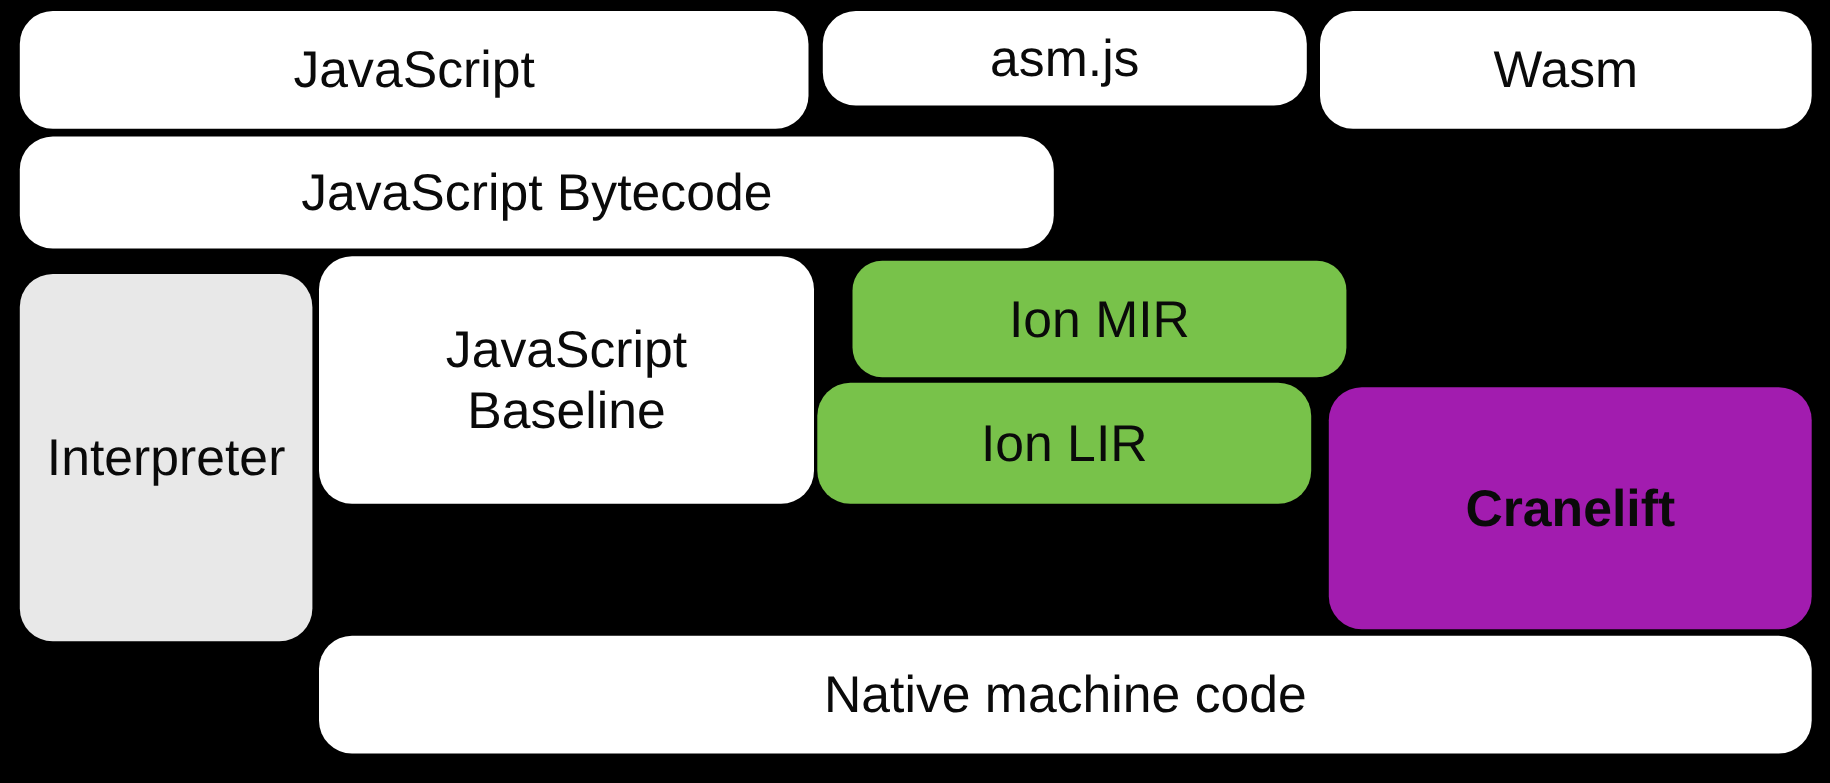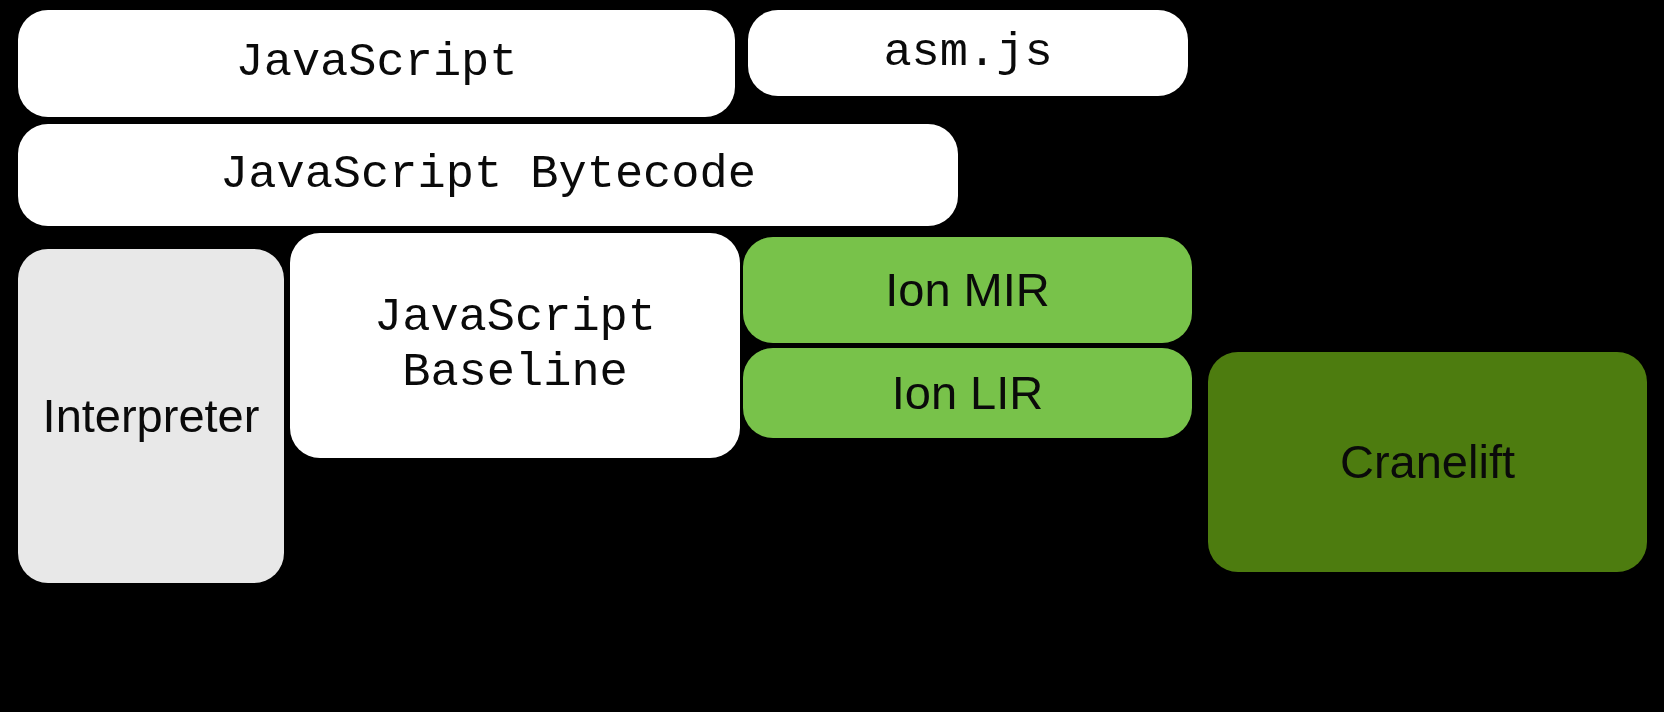--- a/index.html
+++ b/index.html
@@ -23,52 +23,55 @@
     justify-content: center;
     box-sizing: border-box;
   }
   .box span {
     font-size: 47px;
     line-height: 1.15;
     color: #0a0a0a;
     text-align: center;
     white-space: pre-line;
   }
-  .fill-white { background: #ffffff; font-family: Liberation Mono, monospace; }
+  .fill-white { background: #ffffff; }
   .fill-gray  { background: #e8e8e8; }
   .fill-green { background: #78c24a; }
-  .fill-pink  { background: #4d7c0f; }
+  .fill-pink  { background: #a21caf; font-weight: bold; }
 
   
   .b-javascript   { left: 18px;   top: 10px;  width: 717px;  height: 107px; }
   .b-asmjs        { left: 748px;  top: 10px;  width: 440px;  height: 86px; }
   .b-wasm         { left: 1200px; top: 10px;  width: 447px;  height: 107px; }
   .b-bytecode     { left: 18px;   top: 124px; width: 940px;  height: 102px; }
   .b-baldrmonkey  { left: 972px;  top: 124px; width: 448px;  height: 102px; }
   .b-interpreter  { left: 18px;   top: 234px; width: 266px;  height: 334px; margin-top: 15px; }
   .b-baseline     { left: 290px;  top: 233px; width: 450px;  height: 225px; }
-  .b-ionmir       { left: 743px;  top: 237px; width: 449px;  height: 106px; }
-  .b-ionlir       { left: 743px;  top: 348px; width: 449px;  height: 90px; }
+  .b-ionmir       { left: 775px;  top: 237px; width: 449px;  height: 106px; border-radius: 27px; }
+  .b-ionlir       { left: 743px;  top: 348px; width: 449px;  height: 110px; }
   .b-cranelift    { left: 1208px; top: 352px; width: 439px;  height: 220px; }
   .b-macroasm     { left: 290px;  top: 463px; width: 898px;  height: 102px; }
   .b-native       { left: 290px;  top: 578px; width: 1357px; height: 107px; }
 </style>
 </head>
 <body>
 
 <div class="stage">
 
   <div class="box fill-white b-javascript">
     <span>JavaScript</span>
   </div>
 
   <div class="box fill-white b-asmjs">
     <span>asm.js</span>
   </div>
 
+  <div class="box fill-white b-wasm">
+    <span>Wasm</span>
+  </div>
 
   <div class="box fill-white b-bytecode">
     <span>JavaScript Bytecode</span>
   </div>
 
 
   <div class="box fill-gray b-interpreter">
     <span>Interpreter</span>
   </div>
 
@@ -83,14 +86,17 @@
 
   <div class="box fill-green b-ionlir">
     <span>Ion LIR</span>
   </div>
 
   <div class="box fill-pink b-cranelift">
     <span>Cranelift</span>
   </div>
 
 
+  <div class="box fill-white b-native">
+    <span>Native machine code</span>
+  </div>
 
 </div>
 
 </body></html>

